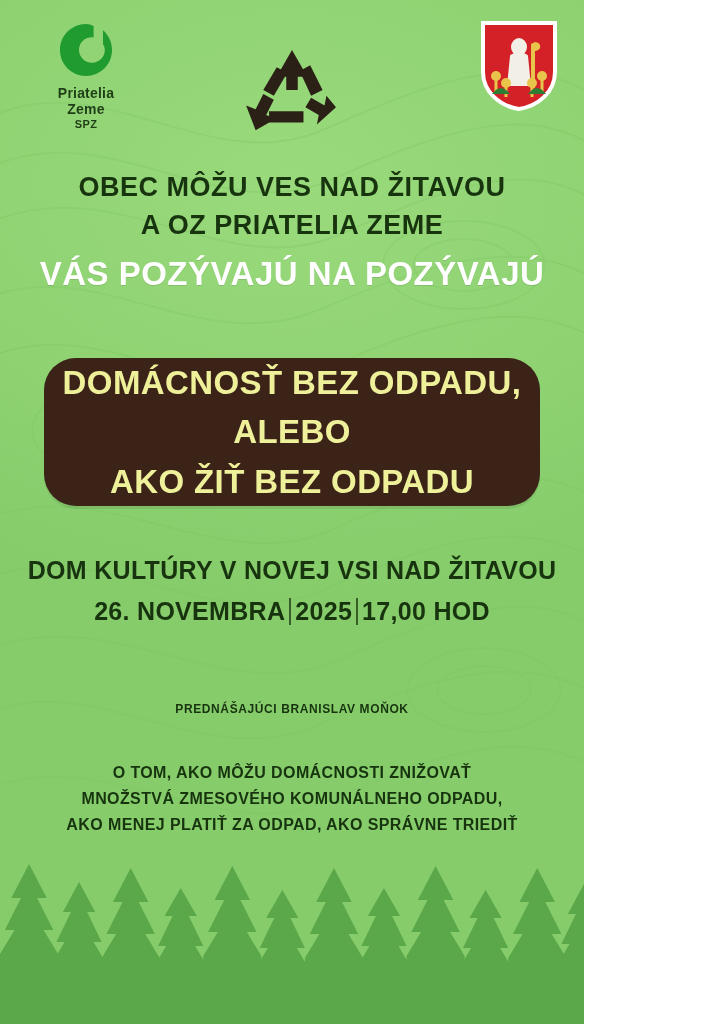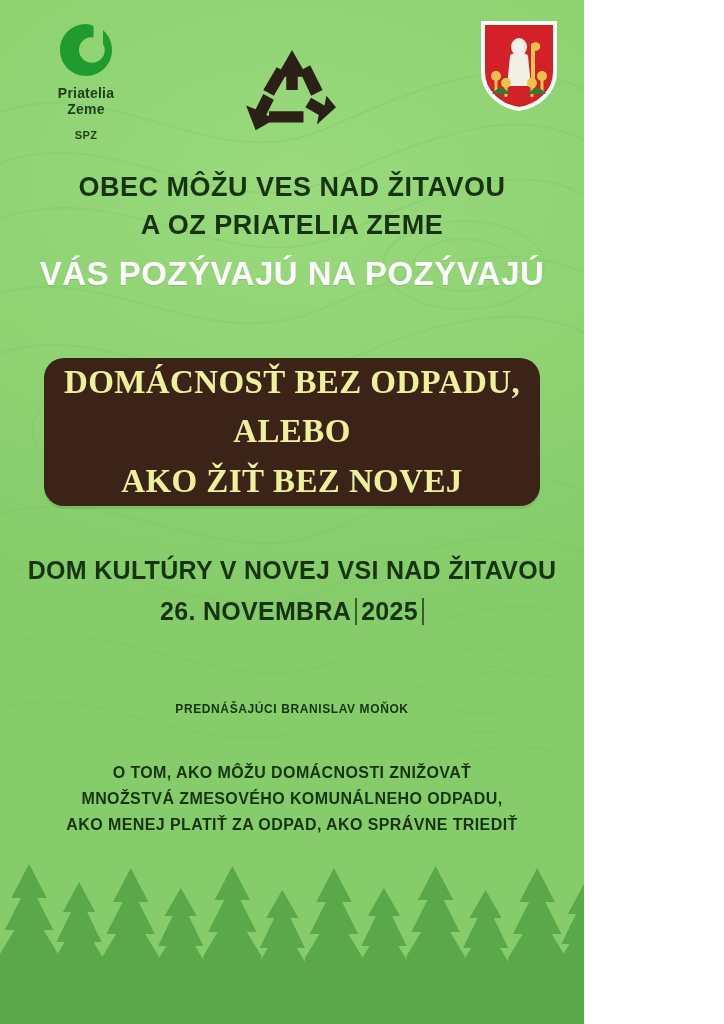--- a/index.html
+++ b/index.html
@@ -51,21 +51,21 @@
     font-size: 14px;
     font-weight: bold;
     line-height: 1.12;
     color: #1f3d16;
     letter-spacing: .2px;
   }
   .brand-sub {
     font-size: 11px;
     font-weight: bold;
     color: #1f3d16;
-    margin-top: 12px;
+    margin-top: 1px;
     letter-spacing: .4px;
   }
   .recycle {
     position: absolute;
     left: 50%;
     transform: translateX(-50%);
     top: 48px;
     width: 96px;
     height: 88px;
   }
@@ -101,27 +101,26 @@
   }
 
   
   .panel {
     position: absolute;
     top: 358px;
     left: 44px;
     right: 44px;
     height: 148px;
     background: #3b2318;
-    border-radius: 20px;
+    border-radius: 32px;
     display: flex;
     flex-direction: column;
     align-items: center;
     justify-content: center;
     box-shadow: 0 3px 0 rgba(0,0,0,.08);
-    font-family: Liberation Serif, serif;
   }
   .panel div {
     color: #eff09a;
     font-size: 33px;
     font-weight: bold;
     line-height: 1.5;
     letter-spacing: .4px;
     text-align: center;
   }
 
@@ -267,30 +266,31 @@
   </div>
 
   <div class="intro">
     <div class="l1">OBEC MÔŽU VES NAD ŽITAVOU</div>
     <div class="l2">A OZ PRIATELIA ZEME</div>
     <div class="l3">VÁS POZÝVAJÚ NA POZÝVAJÚ</div>
   </div>
 
   <div class="panel">
     <div>DOMÁCNOSŤ BEZ ODPADU, ALEBO</div>
-    <div>AKO ŽIŤ BEZ NOVEJ</div>
+    <div>AKO ŽIŤ BEZ ODPADU</div>
   </div>
 
   <div class="venue">
     <div class="place">DOM KULTÚRY V NOVEJ VSI NAD ŽITAVOU</div>
     <div class="when">
       <span>26. NOVEMBRA</span>
       <span class="sep"></span>
       <span>2025</span>
       <span class="sep"></span>
+      <span>17,00 HOD</span>
     </div>
   </div>
 
   <div class="speaker">PREDNÁŠAJÚCI BRANISLAV MOŇOK</div>
 
   <div class="desc">
     <div>O TOM, AKO MÔŽU DOMÁCNOSTI ZNIŽOVAŤ</div>
     <div>MNOŽSTVÁ ZMESOVÉHO KOMUNÁLNEHO ODPADU,</div>
     <div>AKO MENEJ PLATIŤ ZA ODPAD, AKO SPRÁVNE TRIEDIŤ</div>
   </div>

